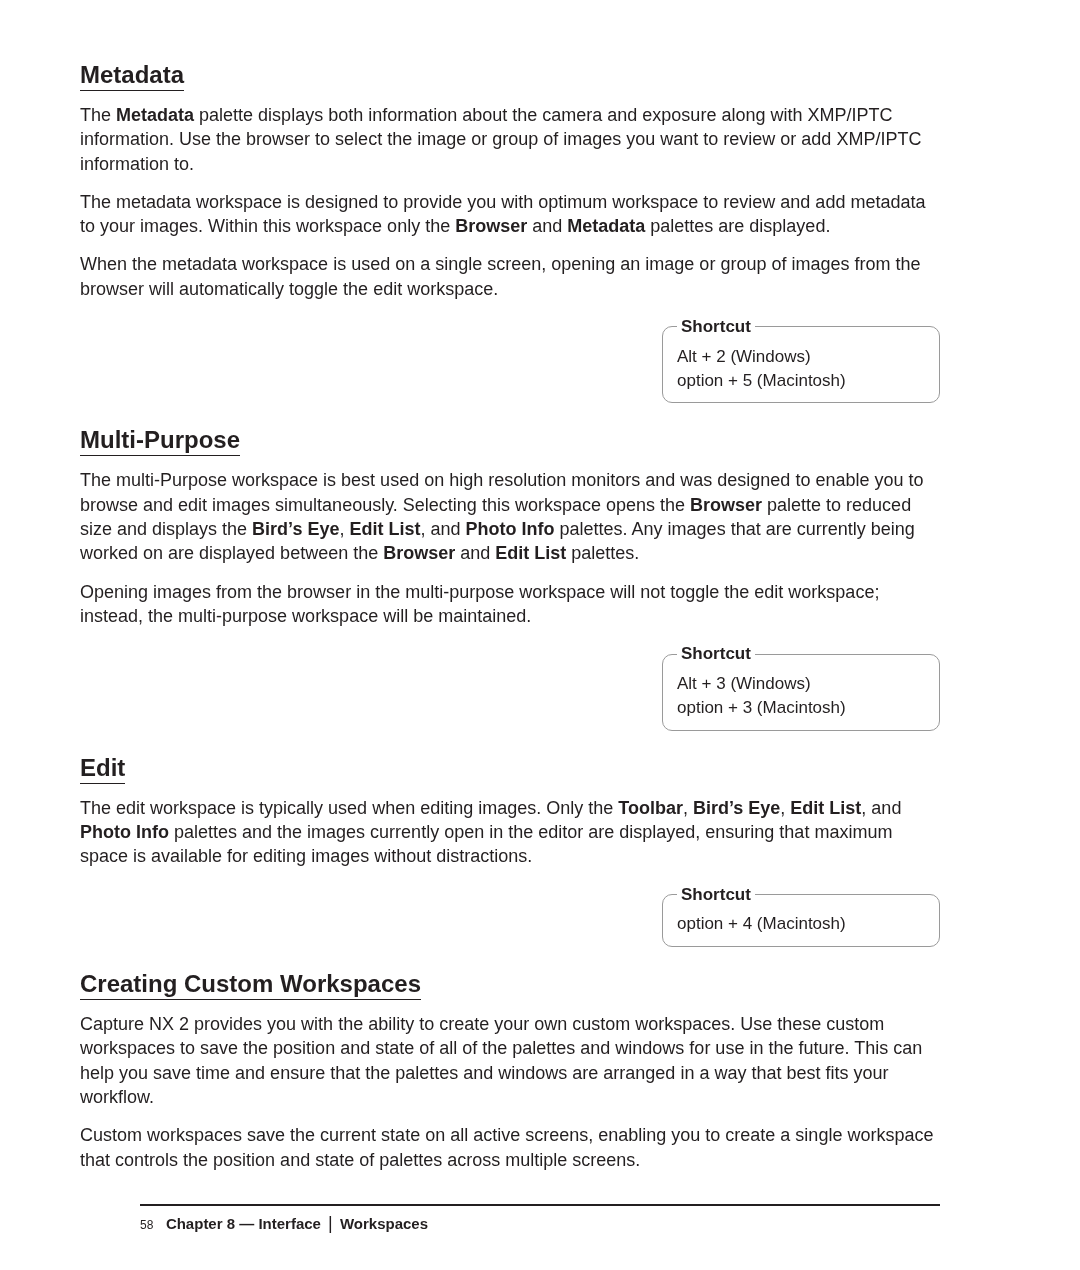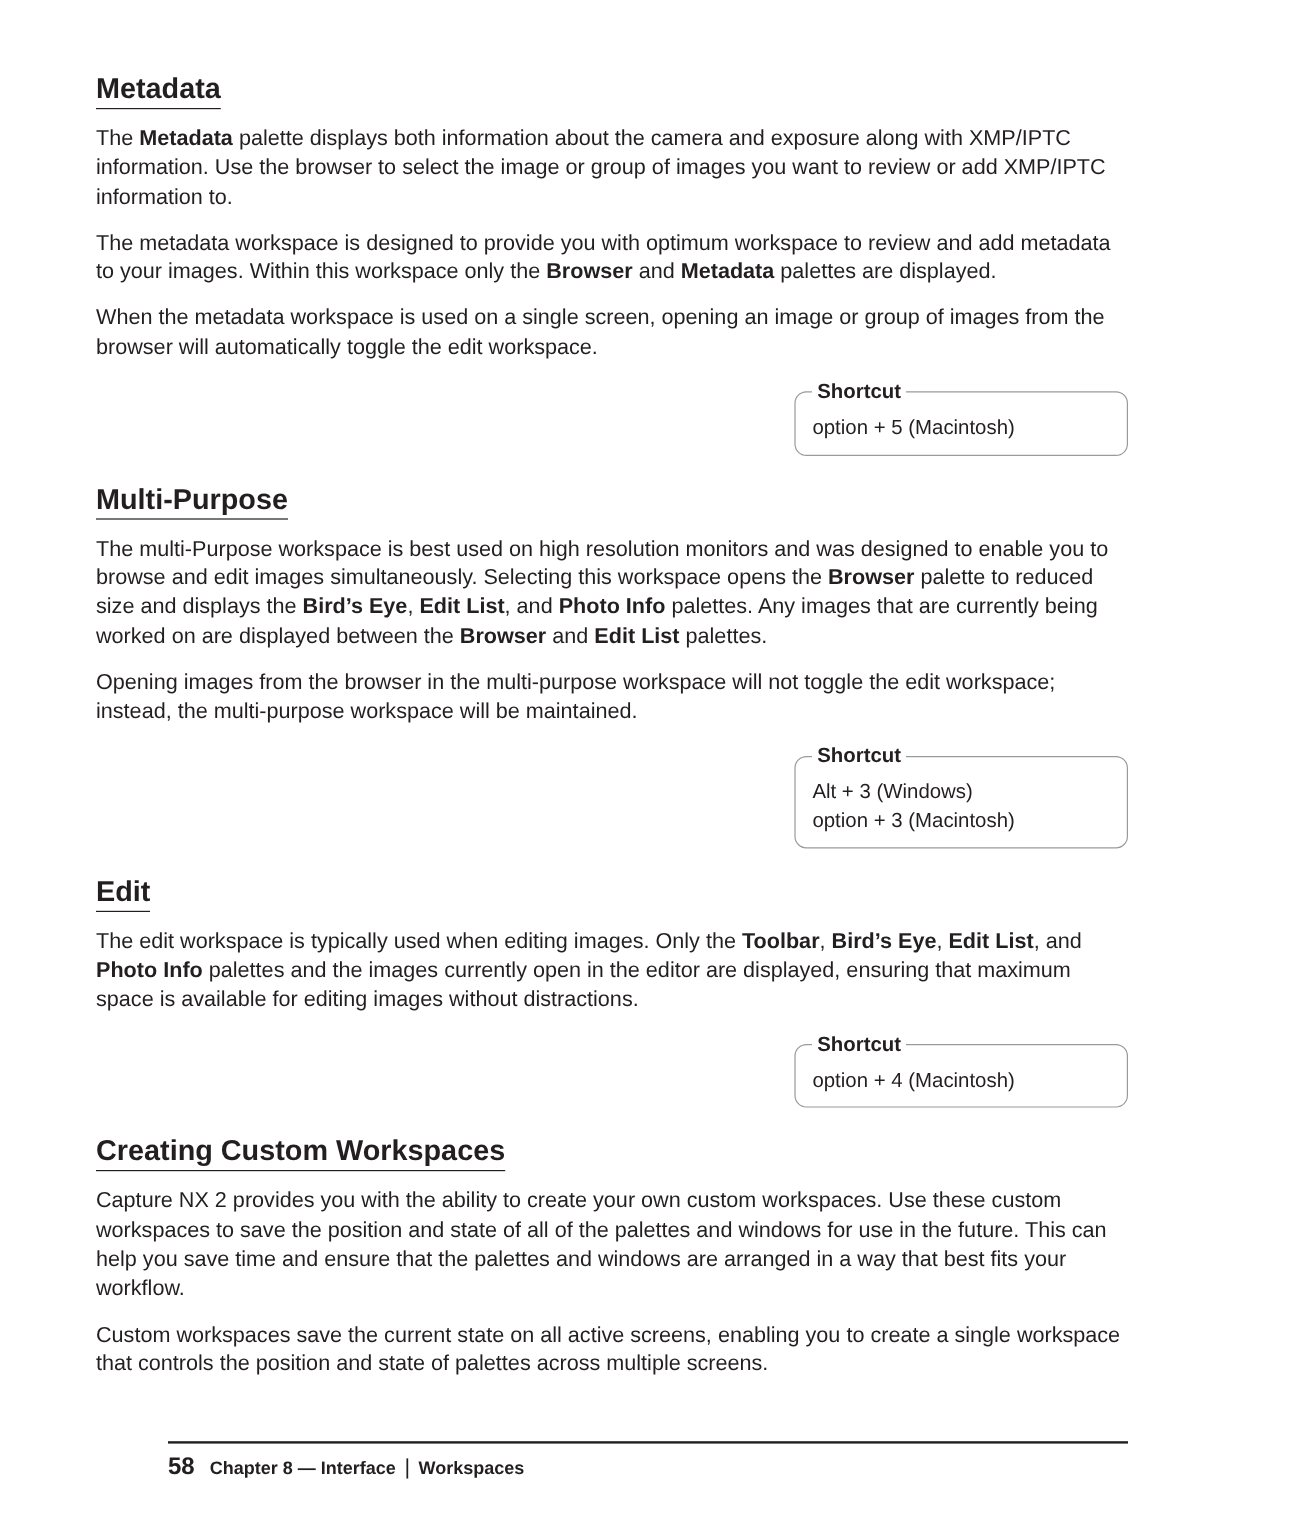--- a/index.html
+++ b/index.html
@@ -59,22 +59,22 @@
     left: 140px;
     right: 140px;
     bottom: 35px;
     font-size: 15px;
     line-height: 1.3;
   }
   .footer-line {
     font-family: "Myriad Pro", "Segoe UI", Arial, sans-serif;
   }
   .footer .pagenum {
-    font-weight: 700;
-    font-size: 20px;
+    font-weight: 400;
+    font-size: 12px;
   }
   .footer .divider {
     font-weight: 300;
     font-size: 18px;
     padding: 0 3px;
   }
 </style>
 </head>
 <body>
 
@@ -84,20 +84,21 @@
     <h2 class="section-heading">Metadata</h2>
     <p class="body">
       <span>The </span><strong>Metadata</strong><span> palette displays both information about the camera and exposure along with XMP/IPTC information. Use the browser to select the image or group of images you want to review or add XMP/IPTC information to.</span>
     </p>
     <p class="body">
       <span>The metadata workspace is designed to provide you with optimum workspace to review and add metadata to your images. Within this workspace only the </span><strong>Browser</strong><span> and </span><strong>Metadata</strong><span> palettes are displayed.</span>
     </p>
     <p class="body">When the metadata workspace is used on a single screen, opening an image or group of images from the browser will automatically toggle the edit workspace.</p>
     <fieldset class="shortcut">
       <legend>Shortcut</legend>
+      <div>Alt + 2 (Windows)</div>
       <div>option + 5 (Macintosh)</div>
     </fieldset>
   </div>
 
   <div class="section">
     <h2 class="section-heading">Multi-Purpose</h2>
     <p class="body">
       <span>The multi-Purpose workspace is best used on high resolution monitors and was designed to enable you to browse and edit images simultaneously. Selecting this workspace opens the </span><strong>Browser</strong><span> palette to reduced size and displays the </span><strong>Bird’s Eye</strong><span>, </span><strong>Edit List</strong><span>, and </span><strong>Photo Info</strong><span> palettes. Any images that are currently being worked on are displayed between the </span><strong>Browser</strong><span> and </span><strong>Edit List</strong><span> palettes.</span>
     </p>
     <p class="body">Opening images from the browser in the multi-purpose workspace will not toggle the edit workspace; instead, the multi-purpose workspace will be maintained.</p>

